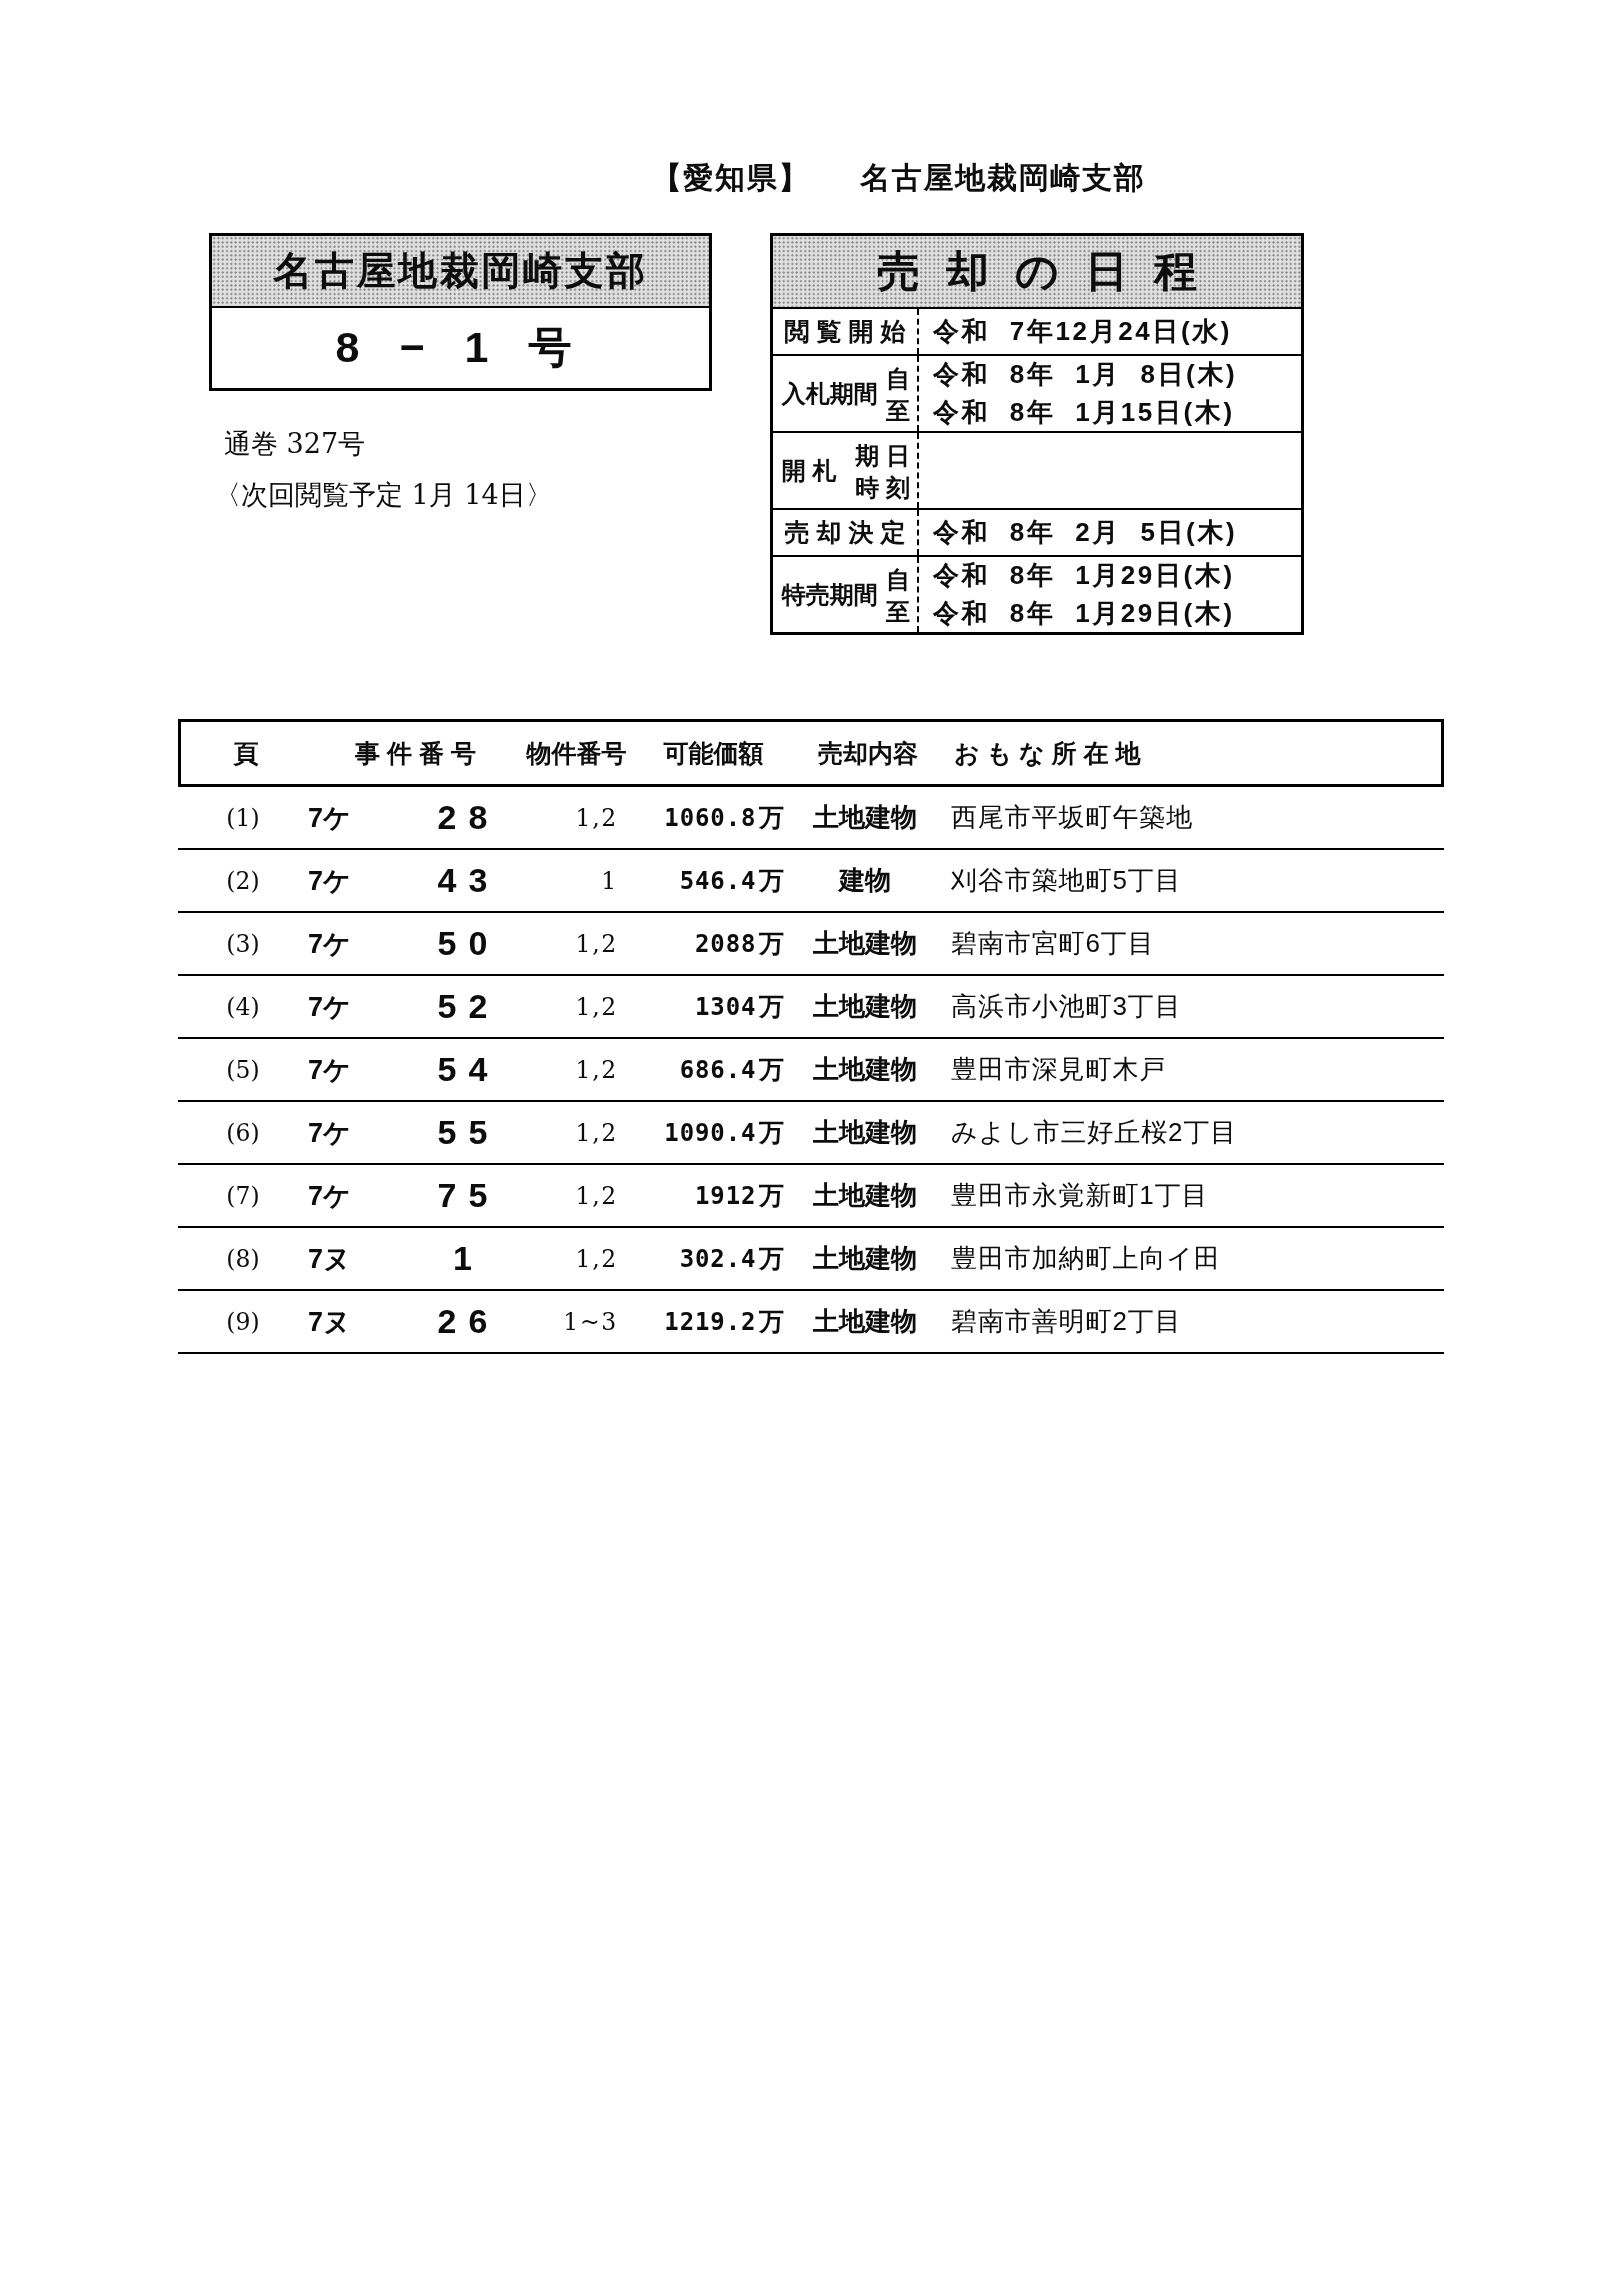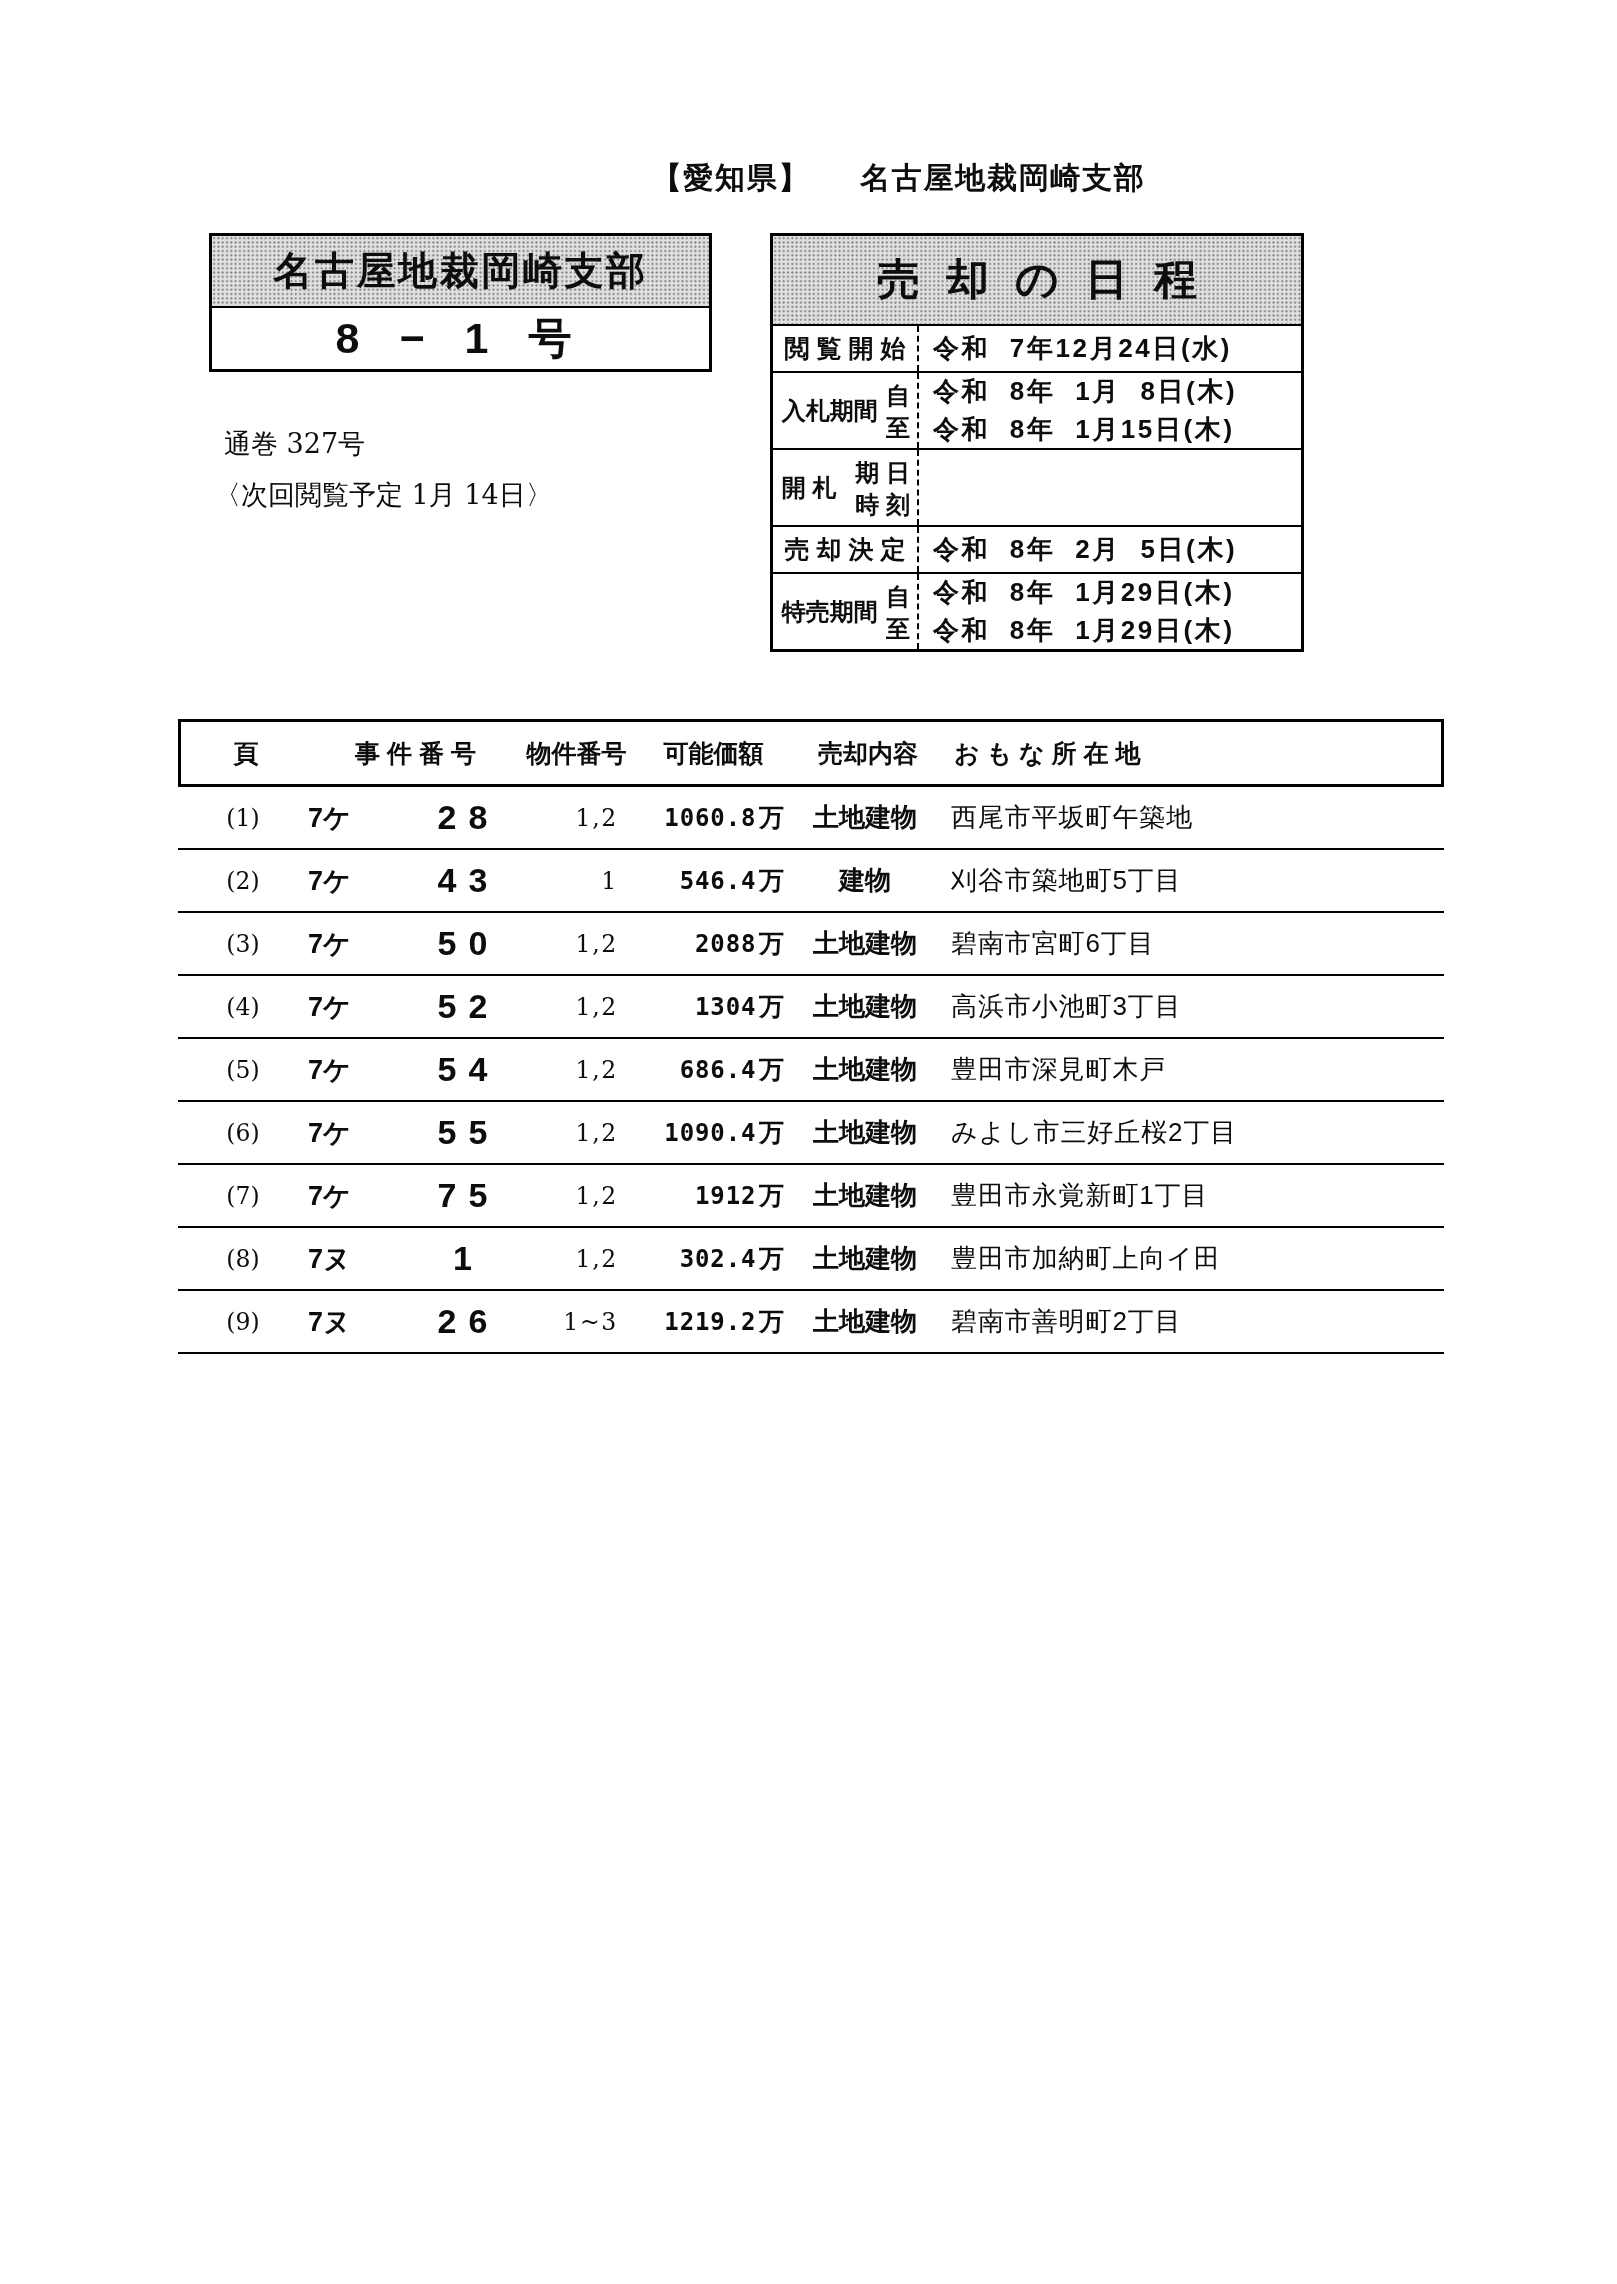--- a/index.html
+++ b/index.html
@@ -27,38 +27,38 @@
   .issue-box{
     position:absolute;left:209px;top:233px;width:503px;
     border:3.5px solid #000;box-sizing:border-box;
   }
   .issue-box .court{
     height:70px;display:flex;align-items:center;justify-content:center;
     font-size:39px;font-weight:700;letter-spacing:2.6px;
     border-bottom:2.6px solid #000;
   }
   .issue-box .num{
-    height:61px;display:flex;align-items:center;justify-content:center;
+    height:80px;display:flex;align-items:center;justify-content:center;
     font-size:43px;font-weight:700;letter-spacing:14px;white-space:pre;
   }
   .volume{
     position:absolute;left:224px;top:426px;
     font-family:"DejaVu Serif", serif;font-size:27px;white-space:pre;
   }
   .next-viewing{
     position:absolute;left:214px;top:477px;
     font-family:"DejaVu Serif", serif;font-size:27px;white-space:pre;
   }
   
   .schedule{
     position:absolute;left:770px;top:233px;width:534px;
     border:3.5px solid #000;box-sizing:border-box;
   }
   .sched-title{
-    height:88px;display:flex;align-items:center;justify-content:center;
+    height:71px;display:flex;align-items:center;justify-content:center;
     font-size:43px;font-weight:700;letter-spacing:26px;text-indent:26px;
   }
   .sched-row{display:flex;border-top:2.6px solid #000;box-sizing:border-box;}
   .h54{height:47px;} .h88{height:77px;}
   .sched-label{
     flex:0 0 146px;width:146px;box-sizing:border-box;
     border-right:2.6px dashed #000;
     display:flex;align-items:center;justify-content:center;
     font-size:25px;font-weight:700;white-space:pre;padding:0 5.2px;
   }

